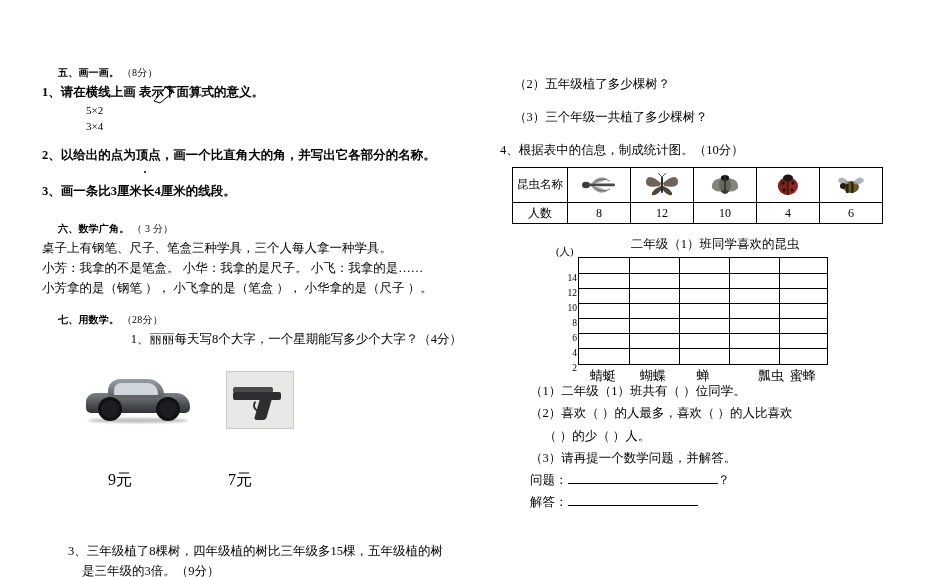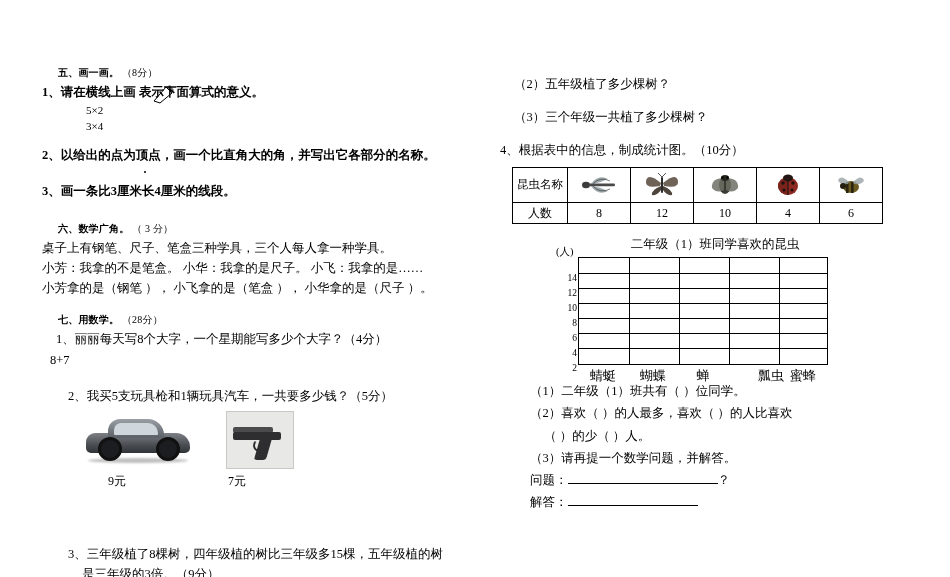--- a/index.html
+++ b/index.html
@@ -42,20 +42,21 @@
   .sub {
     font-size: 12.5px;
     margin: 2px 0;
     line-height: 1.45;
   }
   .bold {
     font-weight: bold;
   }
   .ind {
     margin-left: 14px;
+    text-align: right;
   }
   .ind2 {
     margin-left: 26px;
   }
   .eqline {
     font-size: 11px;
     margin: 1px 0 0 44px;
     line-height: 1.35;
   }
   .dot-row {
@@ -163,21 +164,22 @@
     left: 26px; top: 27px;
     width: 9px; height: 9px;
     border: 2px solid #2e2e30;
     border-radius: 50%;
     border-top-color: transparent;
   }
   .price-row {
     position: relative;
     height: 18px;
     margin-left: 34px;
-    font-size: 12px;
+    font-size: 16px;
+    margin-top: 37px;
   }
   .price1 { position: absolute; left: 32px; }
   .price2 { position: absolute; left: 152px; }
 
   
   .r-item {
     font-size: 12.5px;
     margin: 0 0 16px 24px;
   }
   .r-head {
@@ -343,24 +345,22 @@
 
     <div class="spacer14"></div>
 
     <div>
       <div class="hd">
         <span>七、用数学。</span>
         <span style="font-weight:normal">（28分）</span>
       </div>
 
       <div class="sub ind">1、丽丽每天写8个大字，一个星期能写多少个大字？（4分）</div>
-      <div class="sub" style="margin-left:8px">8+7</div>
 
       <div class="spacer14"></div>
-      <div class="sub ind2">2、我买5支玩具枪和1辆玩具汽车，一共要多少钱？（5分）</div>
 
       <div class="pics">
         <div class="car">
           <div class="car-shadow"></div>
           <div class="car-body"></div>
           <div class="car-top"></div>
           <div class="car-win"></div>
           <div class="wheel w1"></div>
           <div class="wheel w2"></div>
         </div>

